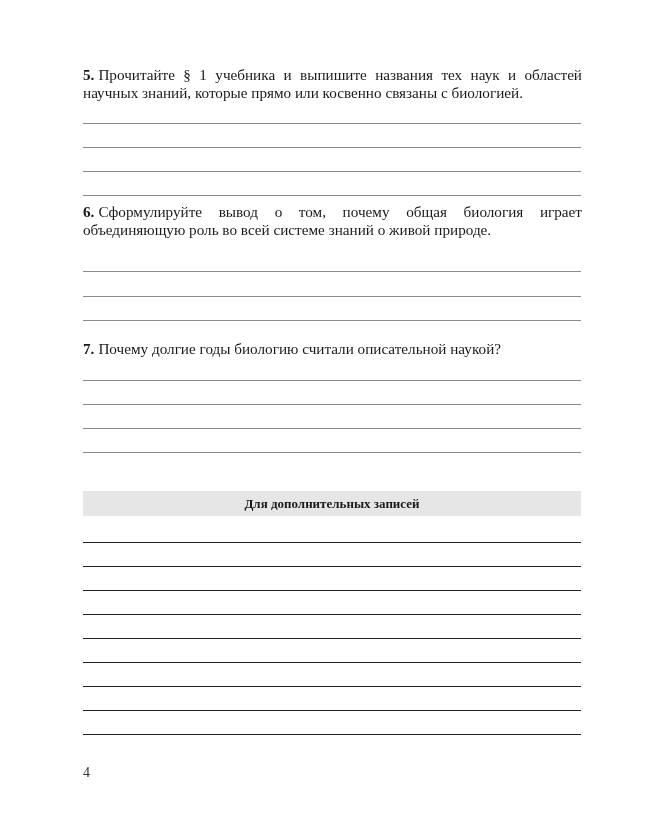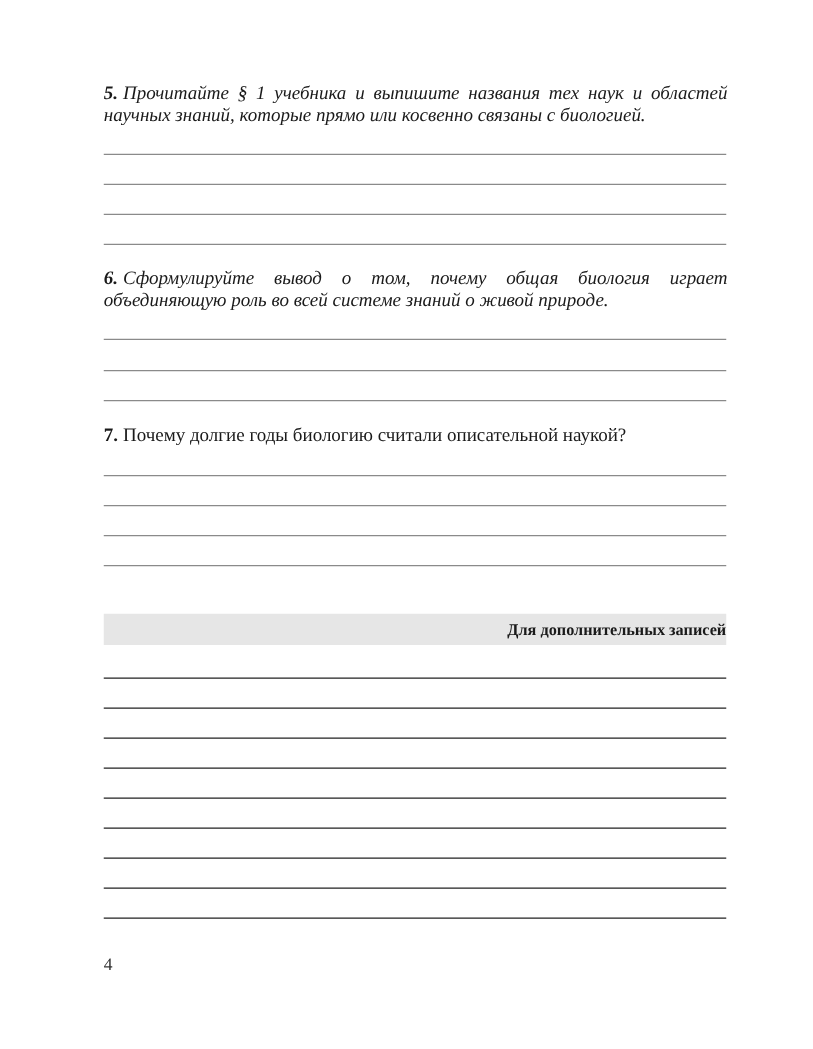--- a/index.html
+++ b/index.html
@@ -45,45 +45,45 @@
     .notes-header {
       position: absolute;
       left: 83px;
       top: 491px;
       width: 498px;
       height: 25px;
       background: #e6e6e6;
       font-weight: bold;
       font-size: 13px;
       line-height: 25px;
-      text-align: right;
+      text-align: center;
       color: #1a1a1a;
     }
     .page-number {
       position: absolute;
       left: 83px;
       top: 765px;
       font-size: 14px;
       color: #333;
     }
   </style>
 </head>
 <body>
 
 <div class="page">
 
-  <div class="question" style="top:66px;font-style:italic;">
+  <div class="question" style="top:66px;">
     <span class="num">5.</span><span>Прочитайте § 1 учебника и выпишите названия тех наук и областей научных знаний, которые прямо или косвенно связаны с биологией.</span>
   </div>
   <div class="line" style="top:123px;"></div>
   <div class="line" style="top:147px;"></div>
   <div class="line" style="top:171px;"></div>
   <div class="line" style="top:195px;"></div>
 
-  <div class="question" style="top:214px;font-style:italic;">
+  <div class="question" style="top:203px;">
     <span class="num">6.</span><span>Сформулируйте вывод о том, почему общая биология играет объединяющую роль во всей системе знаний о живой природе.</span>
   </div>
   <div class="line" style="top:271px;"></div>
   <div class="line" style="top:296px;"></div>
   <div class="line" style="top:320px;"></div>
 
   <div class="question" style="top:340px;font-family:Liberation Serif, serif;">
     <span class="num">7.</span><span>Почему долгие годы биологию считали описательной наукой?</span>
   </div>
   <div class="line" style="top:380px;"></div>

